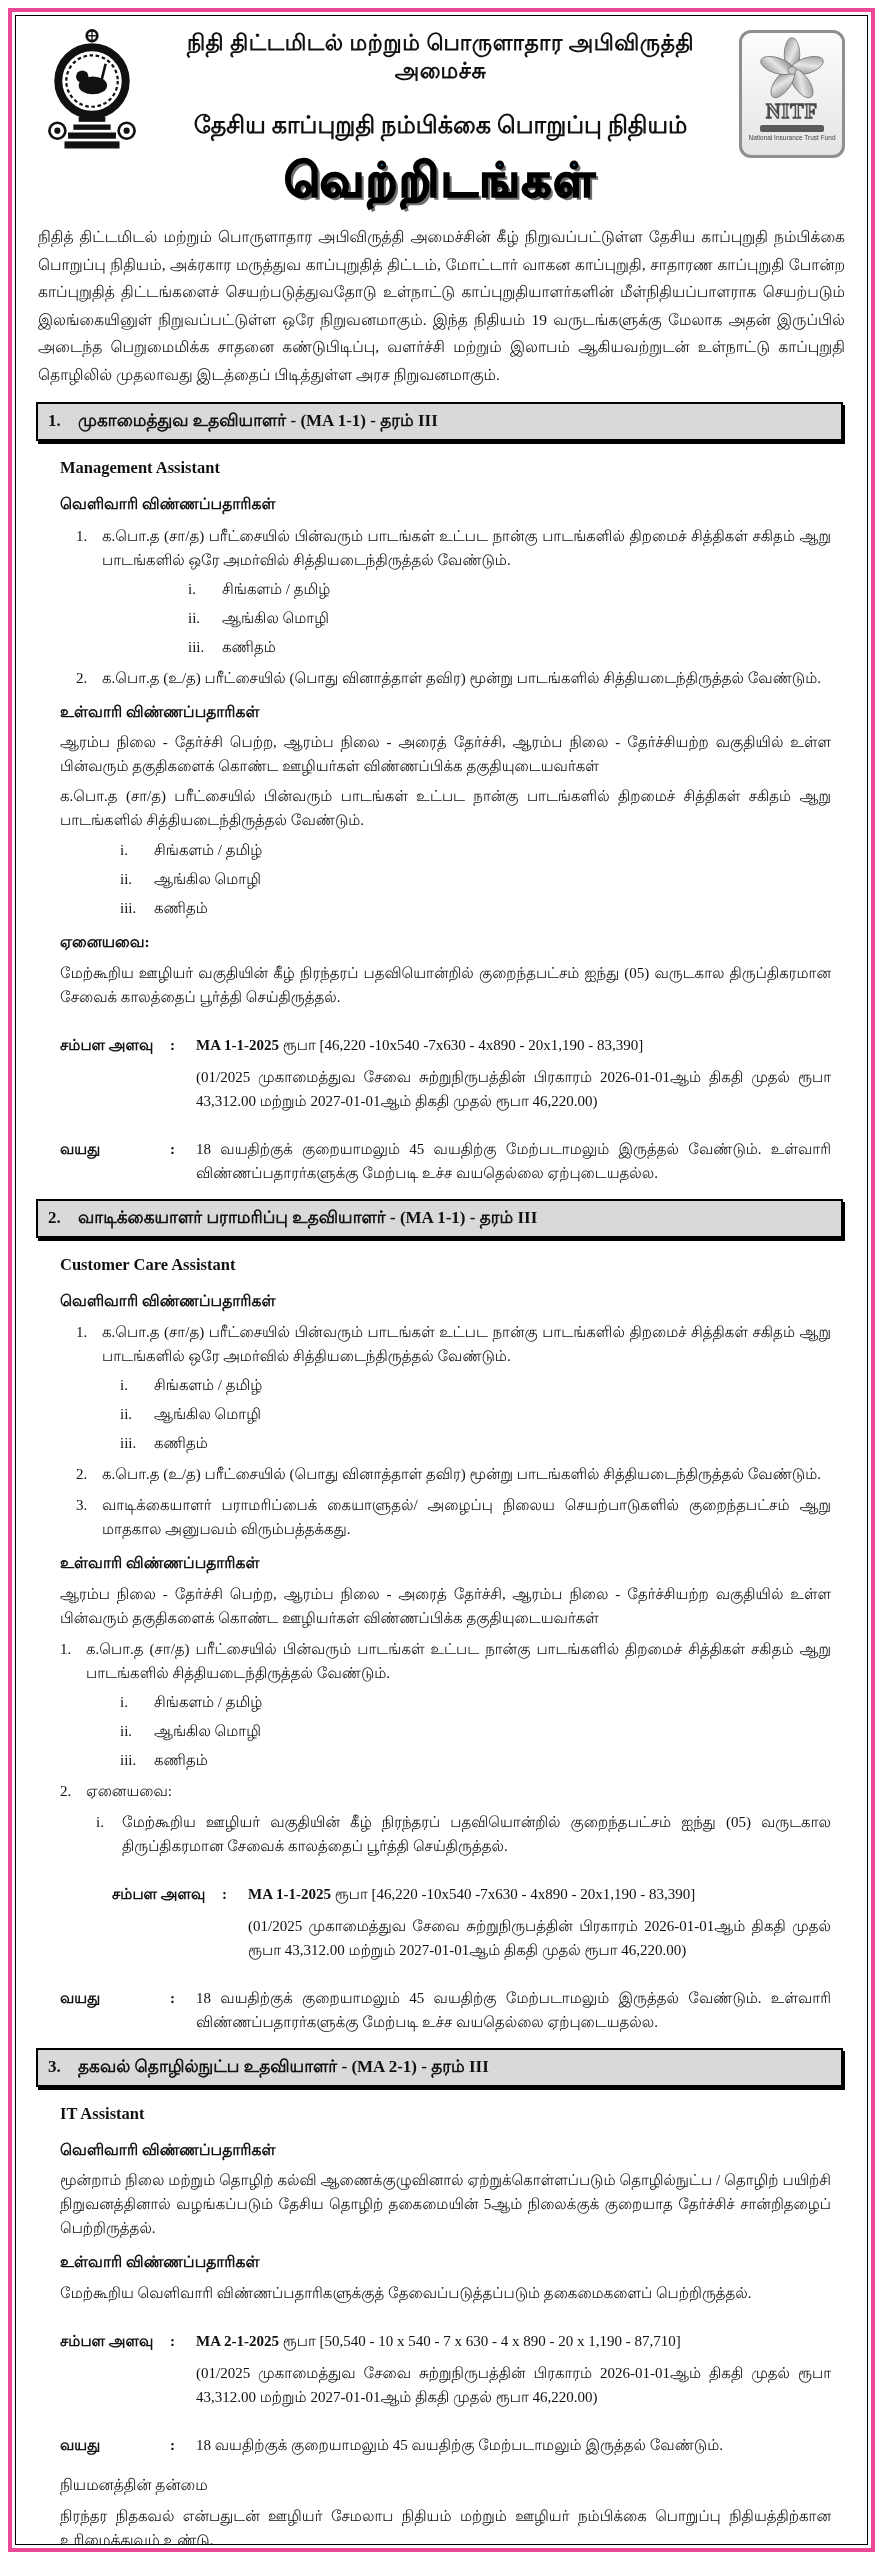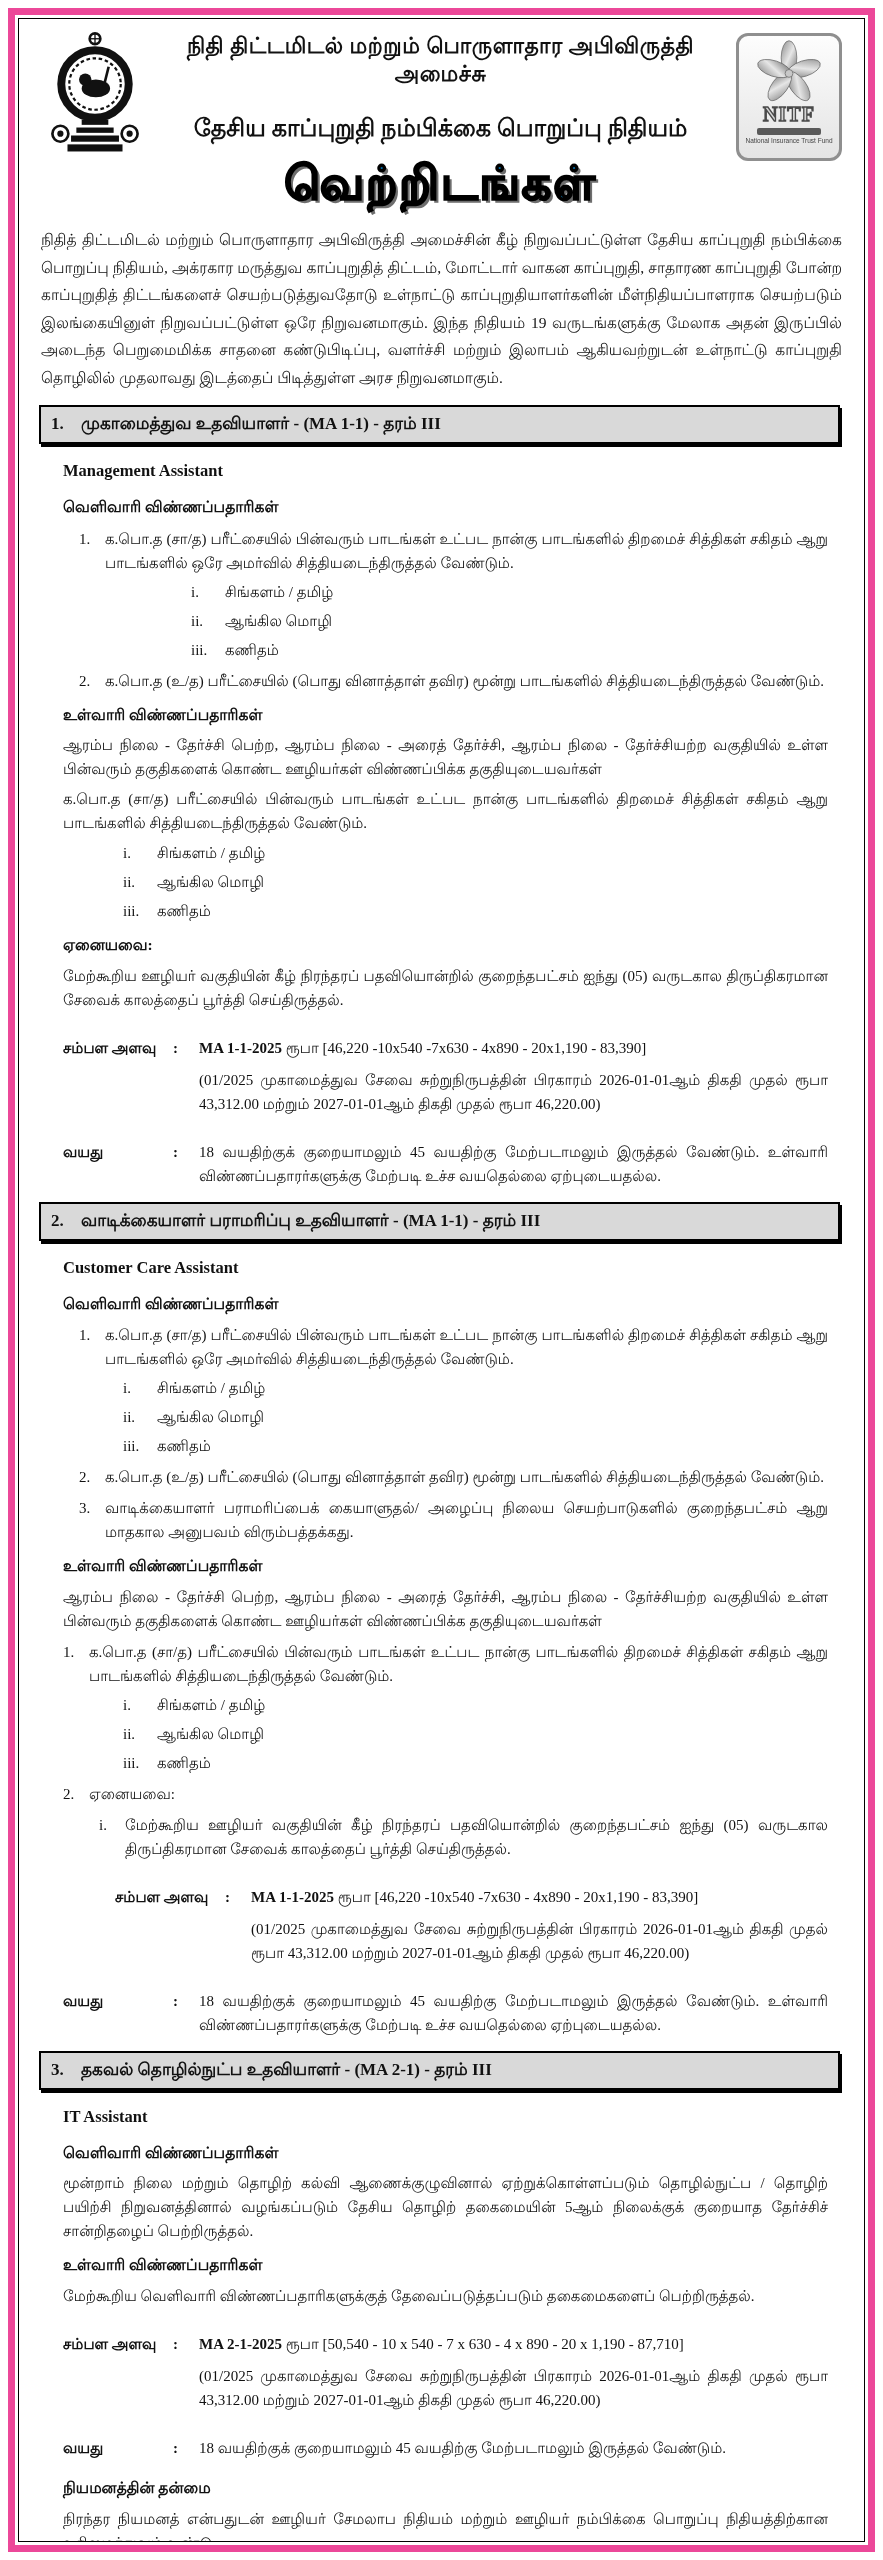--- a/index.html
+++ b/index.html
@@ -7,21 +7,21 @@
     width:883px;
     font-family:"Liberation Serif","DejaVu Serif",serif;
     color:#111;
     -webkit-font-smoothing:antialiased;
   }
   .page{
     box-sizing:border-box;
     width:867px;
     height:2544px;
     margin:8px;
-    border:7px solid #ec4899;
+    border:4px solid #ec4899;
     padding:3px;
     overflow:hidden;
     background:#fff;
   }
   .page-inner{
     box-sizing:border-box;
     height:100%;
     border:1px solid #000;
     padding:10px 20px 10px 20px;
     overflow:hidden;
@@ -79,21 +79,21 @@
   .roman.sm{margin-left:60px;}
   .roman-item{display:flex;margin:5px 0;}
   .roman-item .rn{width:34px;flex-shrink:0;}
   .kv{display:flex;margin:24px 0 0 0;}
   .kv.ind{margin-left:52px;}
   .kv .k{width:110px;flex-shrink:0;font-weight:bold;}
   .kv .c{width:26px;flex-shrink:0;font-weight:bold;}
   .kv .v{flex:1;text-align:justify;}
   .kv .code{font-weight:bold;font-family:"Liberation Serif",serif;}
   .kv .note{margin-top:8px;text-align:justify;}
-  .block-head{font-weight:bold;font-size:15.5px;margin:14px 0 4px 0;}
+  .block-head{font-weight:normal;font-size:15.5px;margin:14px 0 4px 0;}
   .top-block{padding:0 2px;font-size:15px;line-height:1.6;}
 </style>
 </head>
 <body>
 
 <div class="page">
  <div class="page-inner">
 
   <header class="doc-header">
     <div class="emblem">
@@ -309,21 +309,21 @@
     </div>
     <div class="kv">
       <span class="k">வயது</span>
       <span class="c">:</span>
       <span class="v">18 வயதிற்குக் குறையாமலும் 45 வயதிற்கு மேற்படாமலும் இருத்தல் வேண்டும்.</span>
     </div>
   </div>
 
   <div class="content">
     <div class="block-head">நியமனத்தின் தன்மை</div>
-    <p class="para">நிரந்தர நியமனத் என்பதுடன் ஊழியர் சேமலாப நிதியம் மற்றும் ஊழியர் நம்பிக்கை பொறுப்பு நிதியத்திற்கான உரிமைத்துவம் உண்டு.</p>
+    <p class="para">நிரந்தர நிதகவல் என்பதுடன் ஊழியர் சேமலாப நிதியம் மற்றும் ஊழியர் நம்பிக்கை பொறுப்பு நிதியத்திற்கான உரிமைத்துவம் உண்டு.</p>
   </div>
 
   <div class="top-block">
     <div class="block-head">நிபந்தனைகள்:</div>
 
   </div>
 
  </div>
 </div>
 

